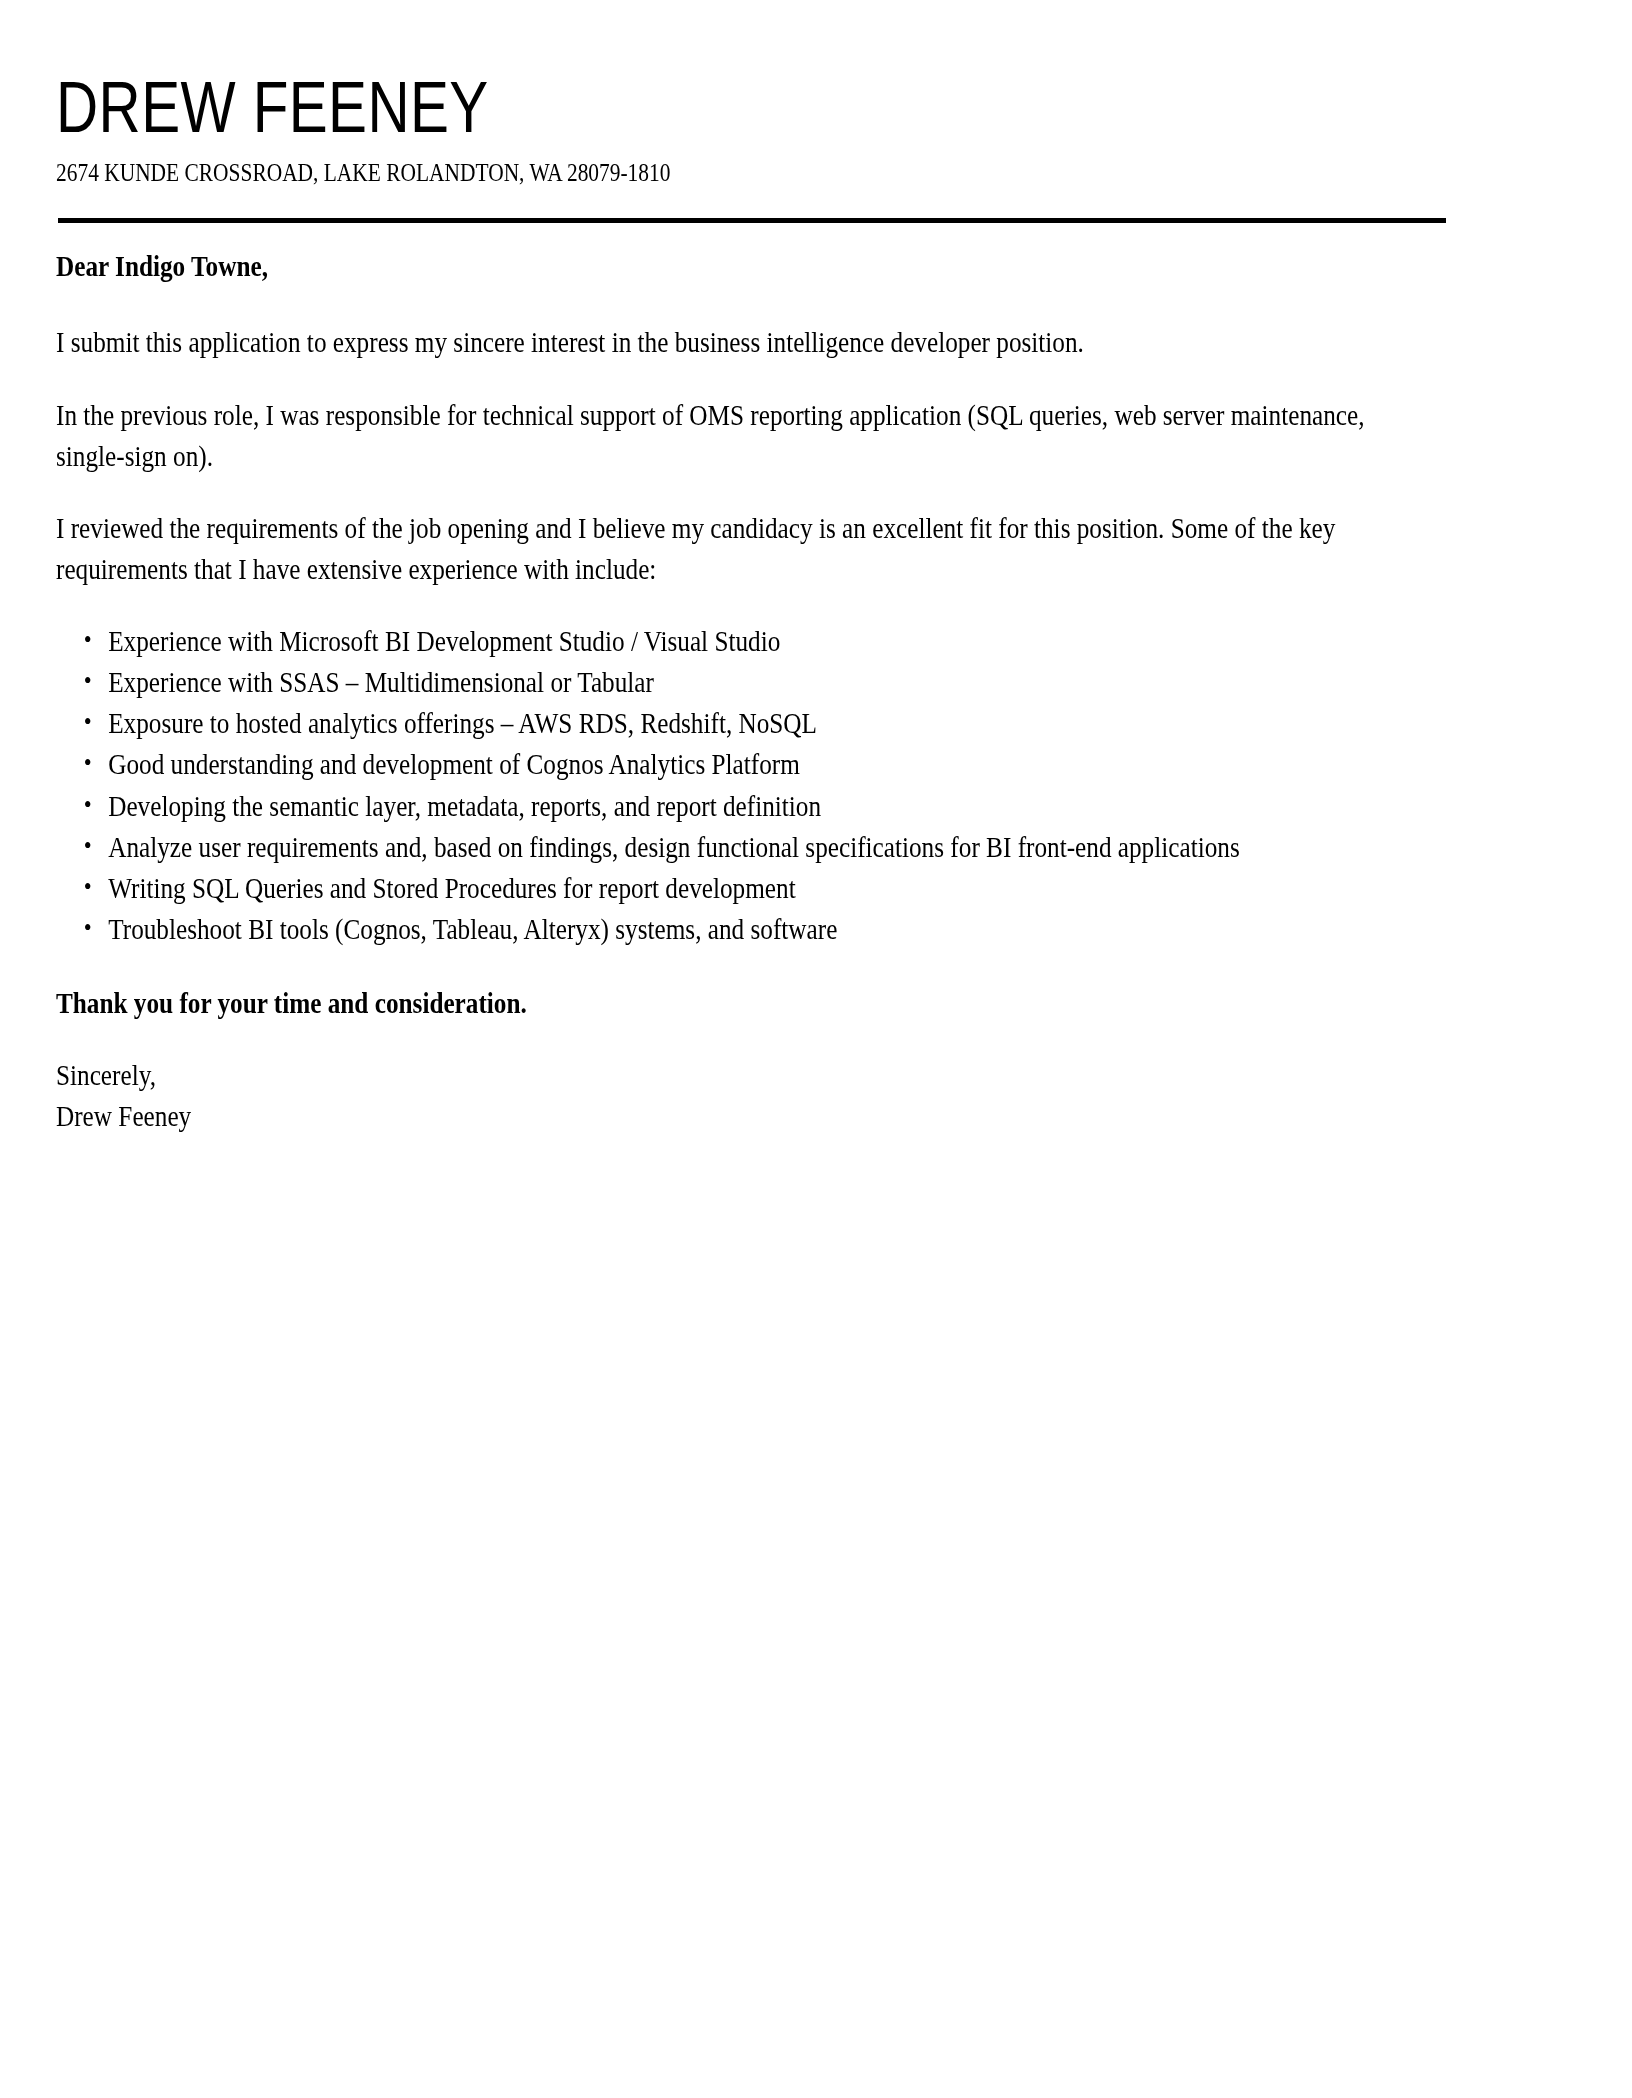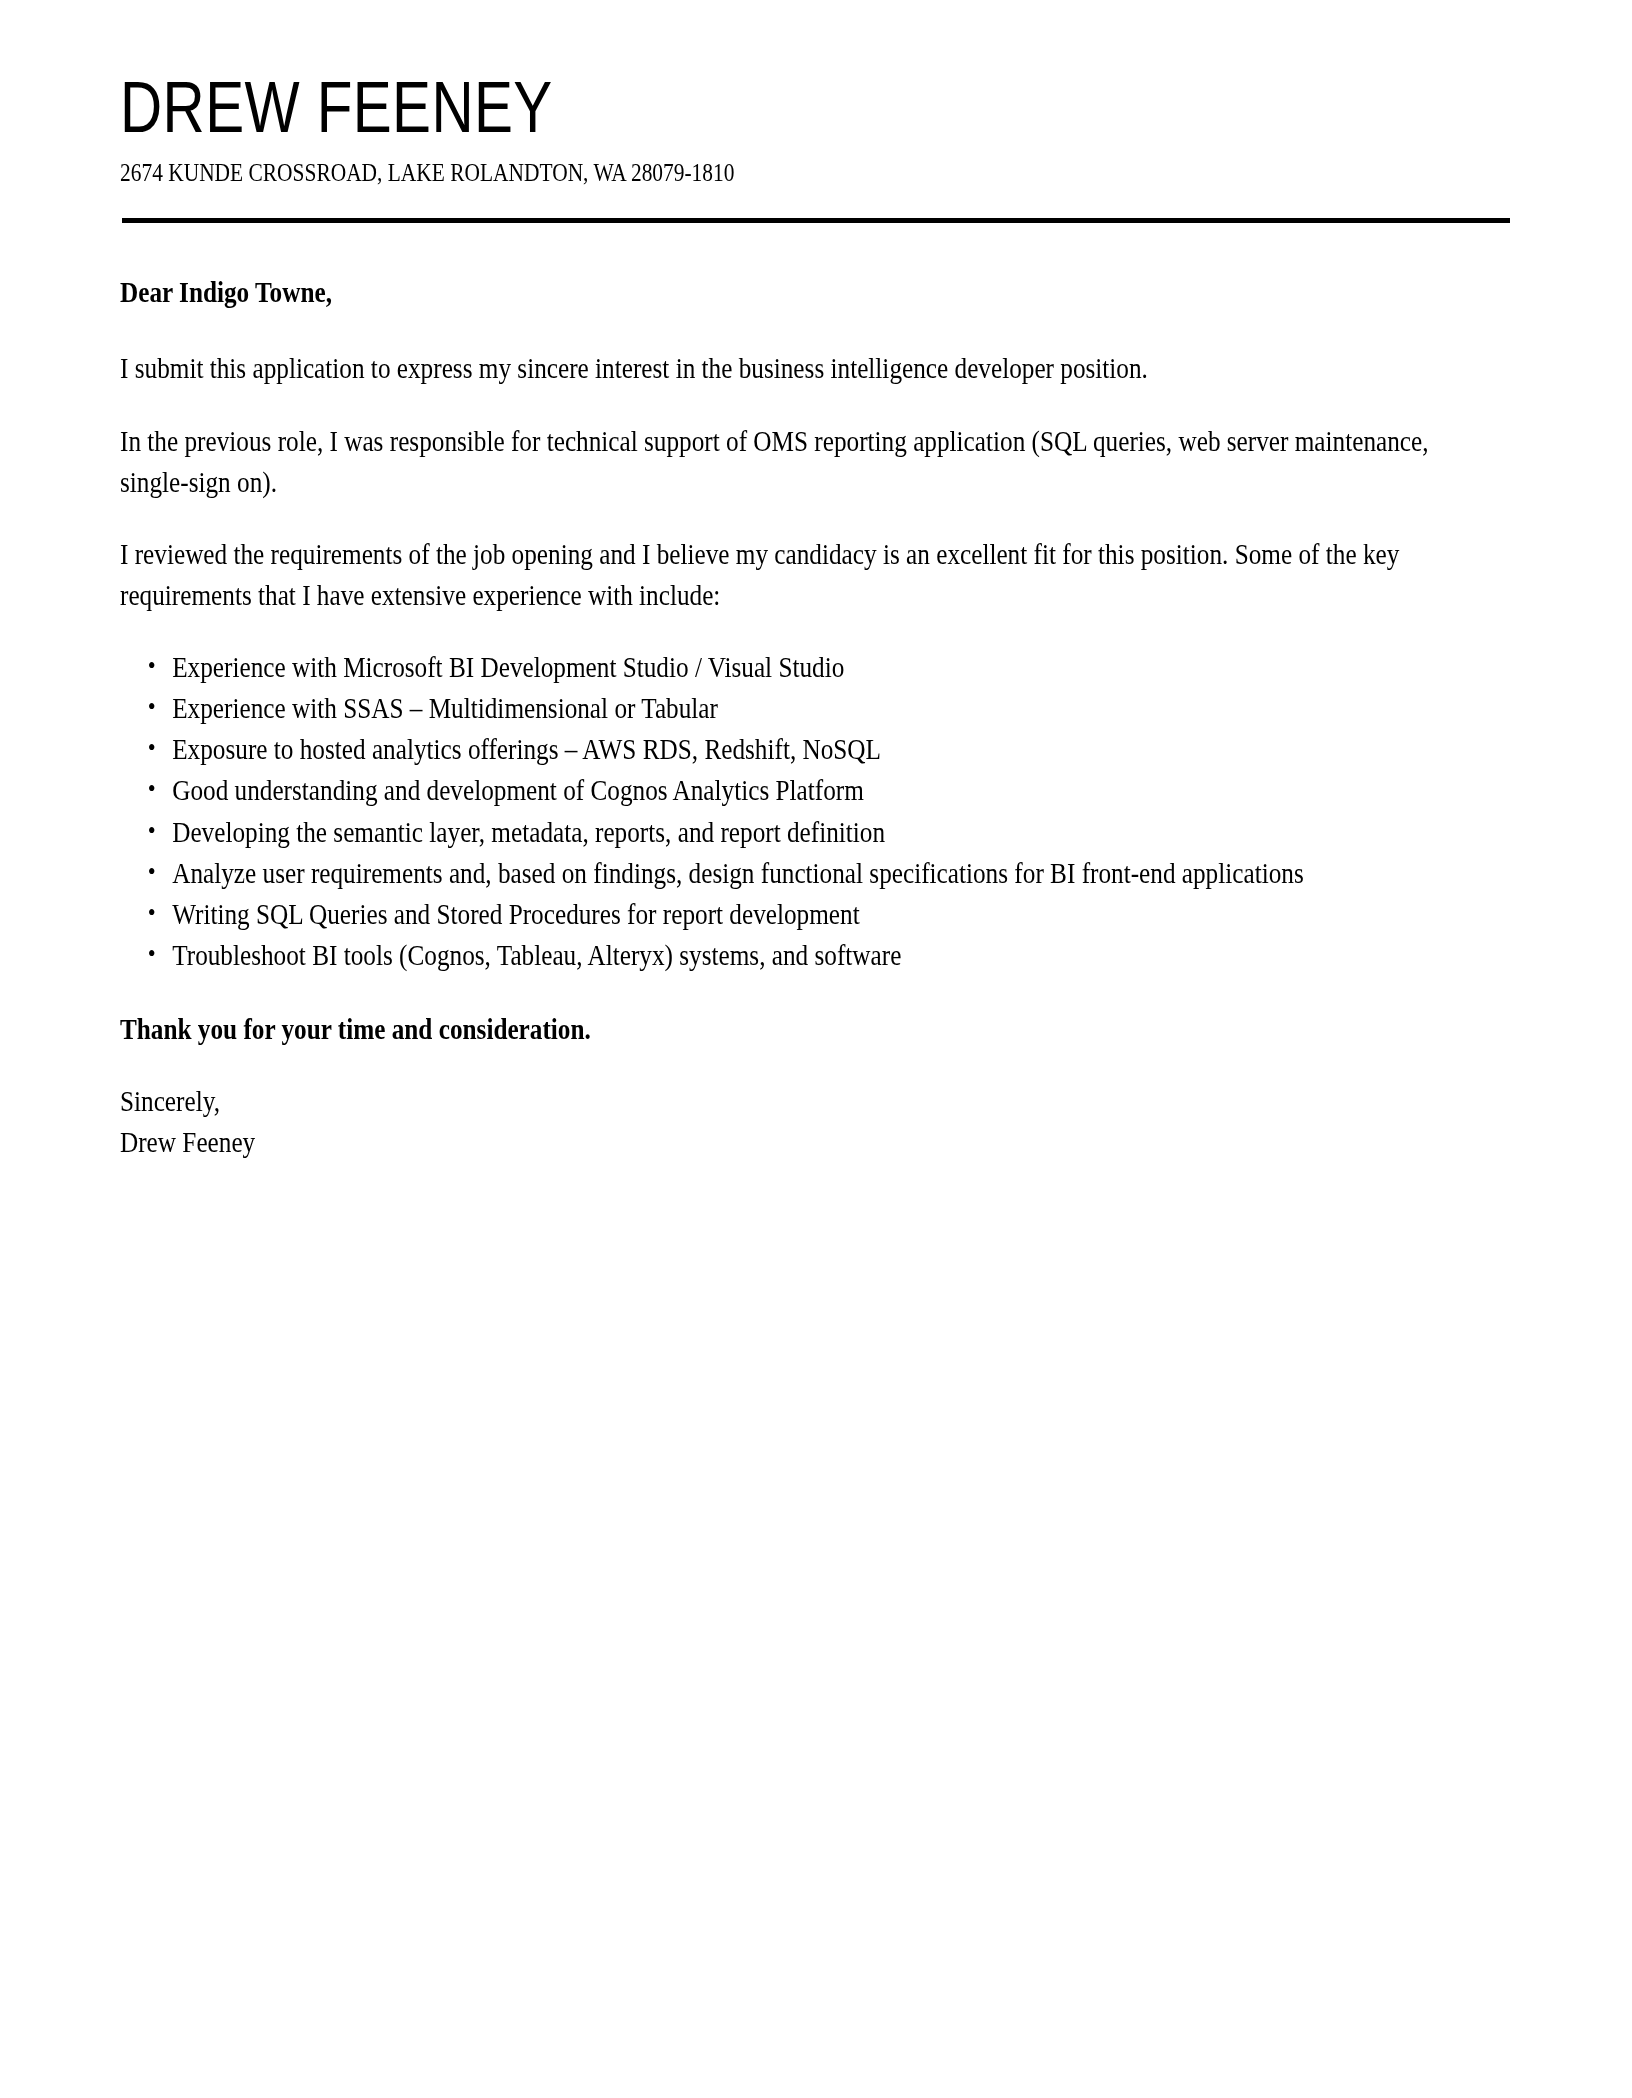--- a/index.html
+++ b/index.html
@@ -14,21 +14,21 @@
     background: #ffffff;
     box-sizing: border-box;
     overflow: hidden;
   }
   .sheet {
     position: absolute;
     left: 0;
     top: 0;
     width: 1632px;
     height: 2098px;
-    padding: 60px 120px 0 120px;
+    padding: 60px 120px 0 56px;
     box-sizing: border-box;
   }
   .letterhead {
     margin-top: 10px;
   }
   .name {
     font-family: "Liberation Sans Narrow", "Liberation Sans", sans-serif;
     font-stretch: condensed;
     transform: scaleX(0.80);
     transform-origin: left center;
@@ -53,21 +53,21 @@
     padding: 0;
   }
   .divider {
     margin-top: 29px;
     margin-left: 2px;
     width: 1388px;
     height: 5px;
     background: #000000;
   }
   .body-block {
-    margin-top: 50px;
+    margin-top: 24px;
     width: 1355px;
   }
   .salutation {
     font-family: "Liberation Serif", "DejaVu Serif", serif;
     transform: scaleX(0.87);
     transform-origin: left top;
     width: 115%;
     font-size: 29px;
     font-weight: bold;
     color: #000000;

